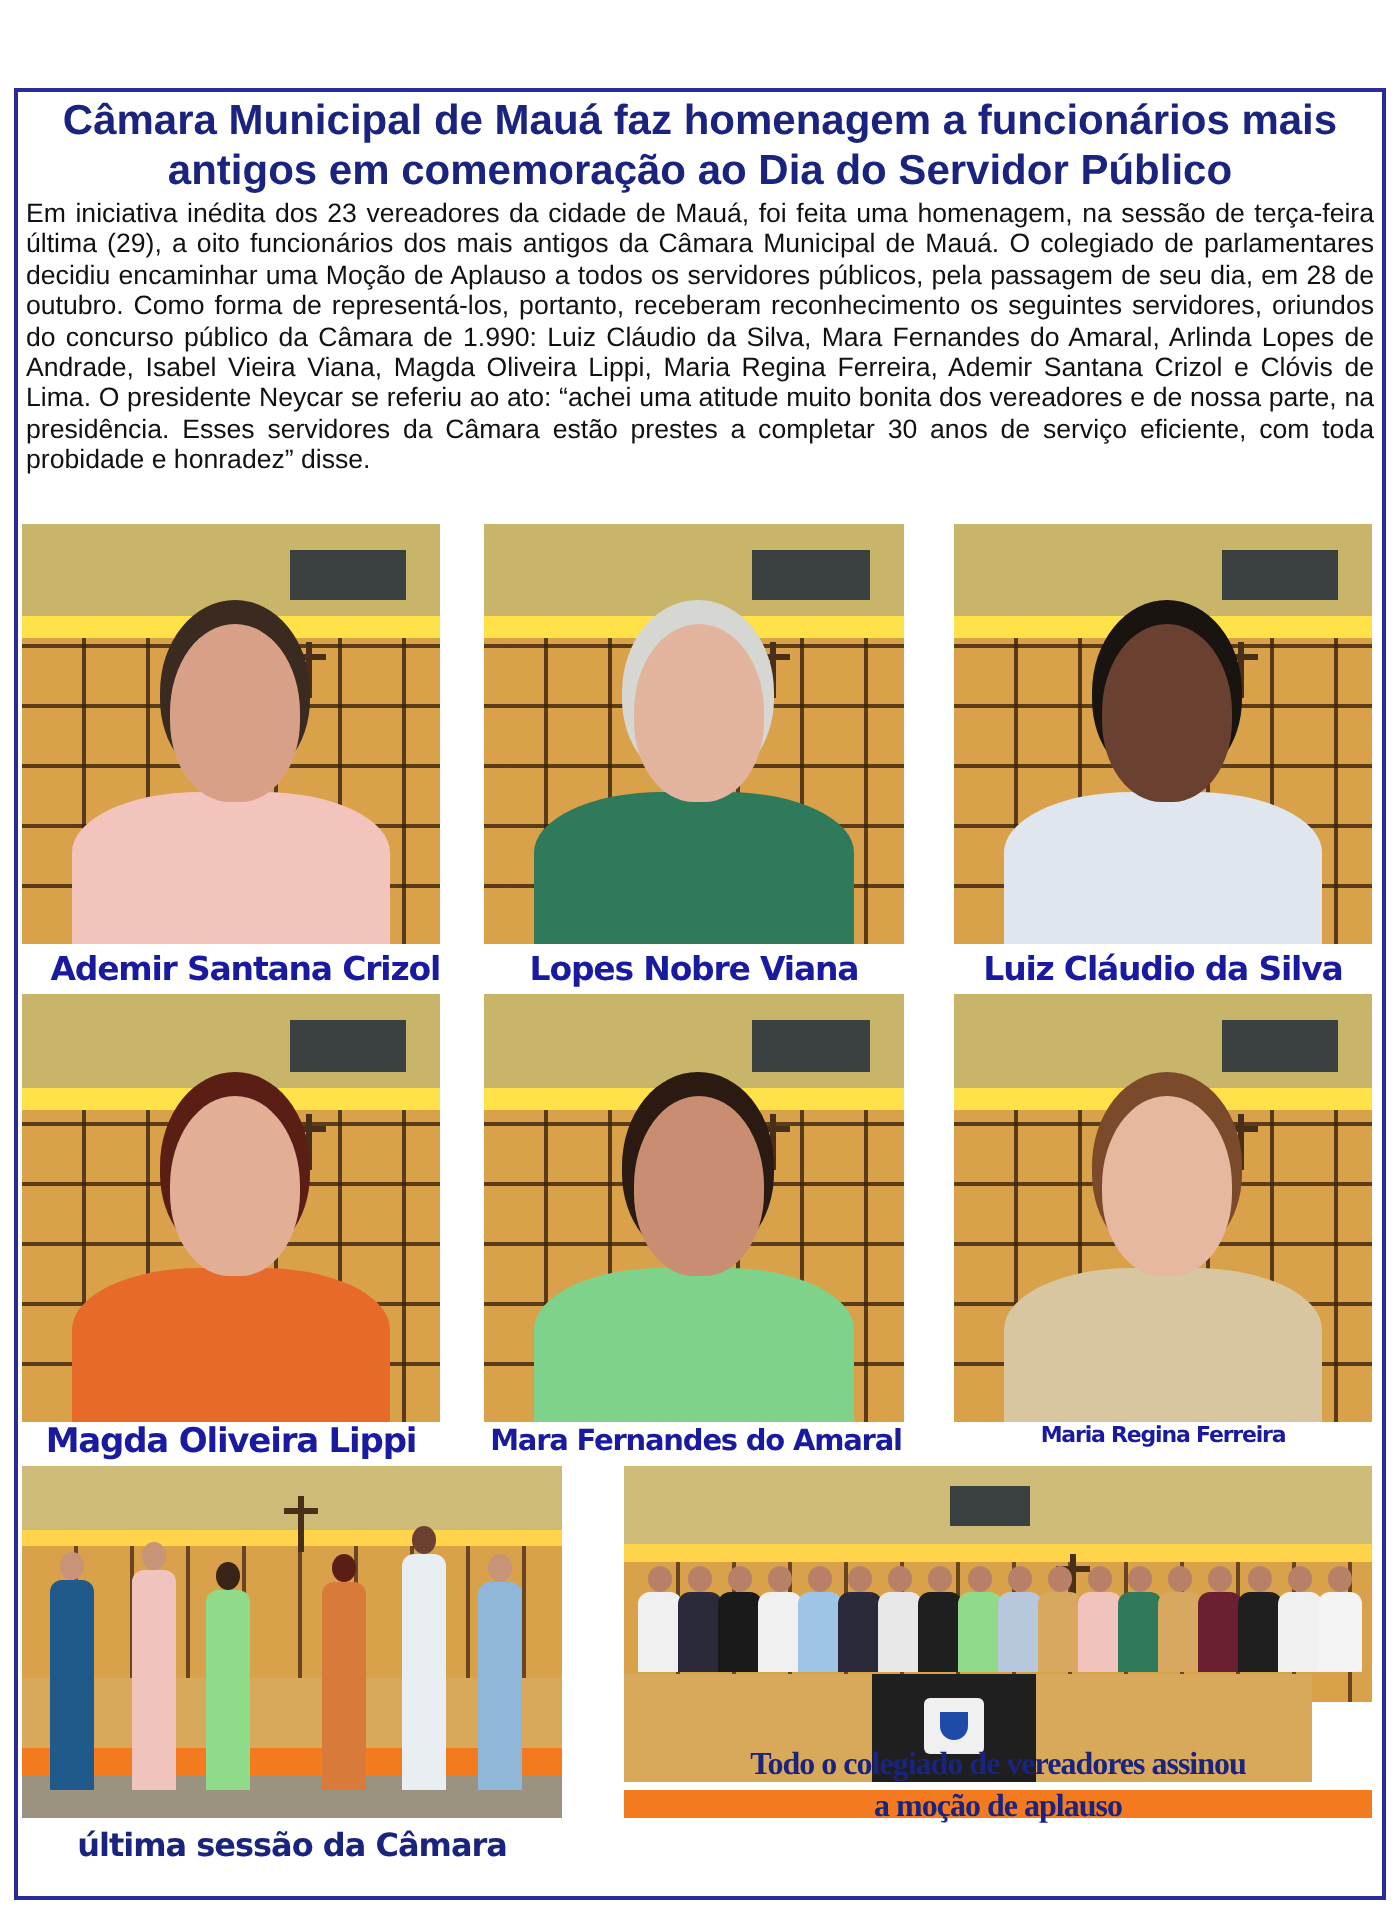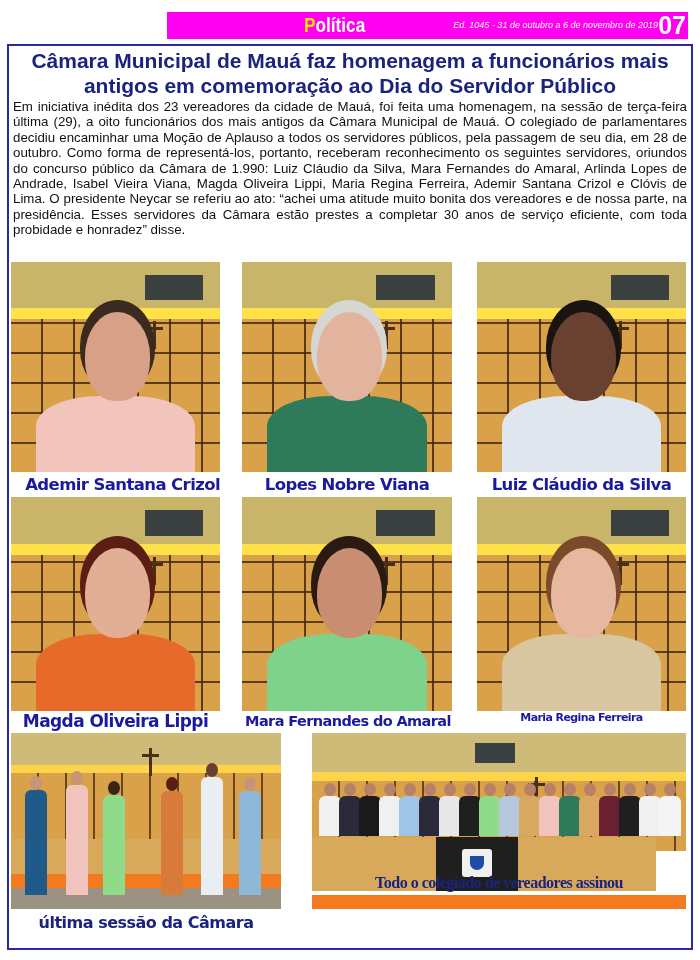--- a/index.html
+++ b/index.html
@@ -55,25 +55,20 @@
   .group-photo .orange { position: absolute; left: 0; right: 0; top: 80%; height: 10%; background: #f47a1f; }
   .group-photo .floor { position: absolute; left: 0; right: 0; top: 88%; bottom: 0; background: #9c9280; }
   .fig { position: absolute; bottom: 8%; }
   .fig .h { width: 12px; height: 14px; border-radius: 50%; background: #c89478; margin: 0 auto; }
   .fig .b { width: 22px; margin: 0 auto; border-radius: 6px 6px 0 0; }
 </style>
 </head>
 <body>
 
 <div class="header">
-  <div class="section-bar">
-    <div class="section-title"><span class="first">P</span><span>olítica</span></div>
-    <span class="edition">Ed. 1045 - 31 de outubro a 6 de novembro de 2019</span>
-    <span class="page-num">07</span>
-  </div>
 </div>
 
 <div class="frame"></div>
 
 <h1 class="headline">Câmara Municipal de Mauá faz homenagem a funcionários mais antigos em comemoração ao Dia do Servidor Público</h1>
 <p class="body-text">Em iniciativa inédita dos 23 vereadores da cidade de Mauá, foi feita uma homenagem, na sessão de terça-feira última (29), a oito funcionários dos mais antigos da Câmara Municipal de Mauá. O colegiado de parlamentares decidiu encaminhar uma Moção de Aplauso a todos os servidores públicos, pela passagem de seu dia, em 28 de outubro. Como forma de representá-los, portanto, receberam reconhecimento os seguintes servidores, oriundos do concurso público da Câmara de 1.990: Luiz Cláudio da Silva, Mara Fernandes do Amaral, Arlinda Lopes de Andrade, Isabel Vieira Viana, Magda Oliveira Lippi, Maria Regina Ferreira, Ademir Santana Crizol e Clóvis de Lima. O presidente Neycar se referiu ao ato: “achei uma atitude muito bonita dos vereadores e de nossa parte, na presidência. Esses servidores da Câmara estão prestes a completar 30 anos de serviço eficiente, com toda probidade e honradez” disse.</p>
 
 <div class="photo" id="p0" style="left:11px;top:262px;width:209px;height:210px;">
     <div class="wall"></div>
     <div class="screen"></div>
@@ -227,13 +222,14 @@
     </div>
   </div>
   <div class="orange" style="top:92%;height:8%;"></div>
 </div>
 
 <div class="caption cap-bottom" style="left:11px;top:912px;width:270px;">
   <div>última sessão da Câmara</div>
 </div>
 <div class="caption cap-bottom" style="left:306px;top:872px;width:386px;font-family:Liberation Serif, serif;">
   <div>Todo o colegiado de vereadores assinou</div>
+  <div>a moção de aplauso</div>
 </div>
 
 </body></html>

